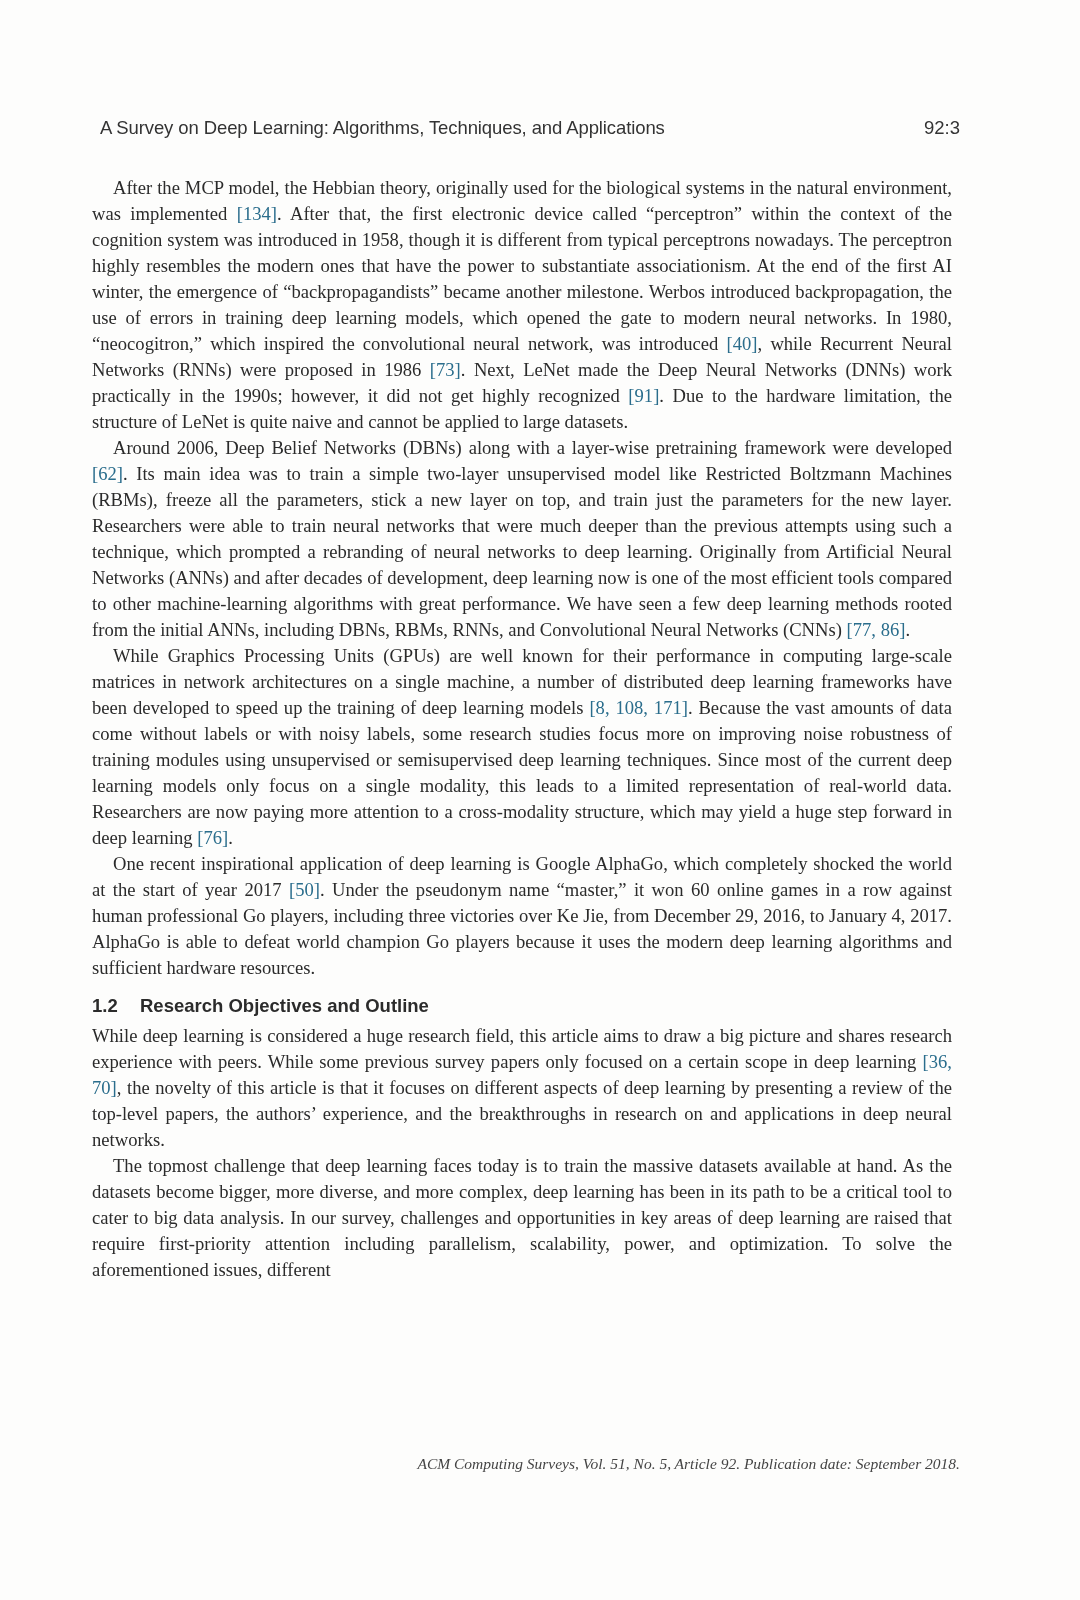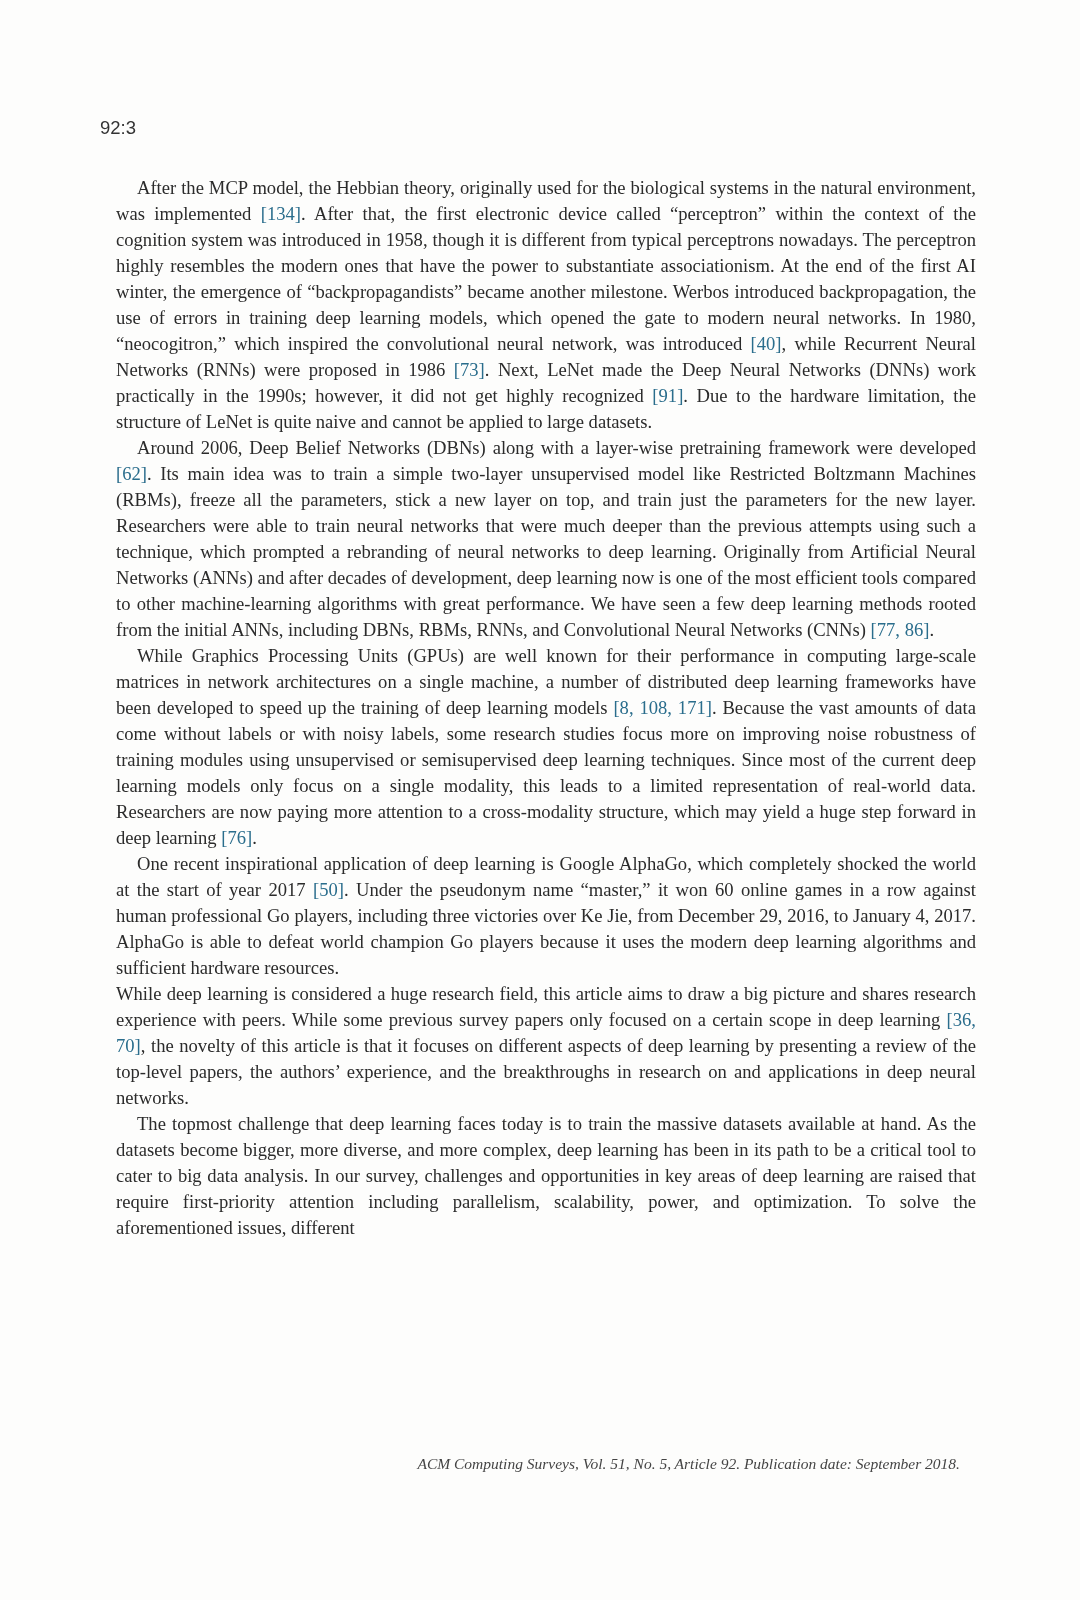--- a/index.html
+++ b/index.html
@@ -13,21 +13,21 @@
   }
   .running-head {
     position: absolute; left: 100px; top: 117px; width: 860px;
     display: flex; justify-content: space-between; align-items: baseline;
     font-family: "Liberation Sans", "DejaVu Sans", sans-serif;
     font-size: 18.5px; color: #333;
   }
   .running-head .title { letter-spacing: -0.1px; }
   .running-head .pageno { font-family: Liberation Sans, sans-serif; font-size: 18.5px; }
   .body-text {
-    position: absolute; left: 116px; top: 175px; width: 860px;
+    position: absolute; left: 92px; top: 175px; width: 860px;
     font-size: 18.6px; line-height: 26px;
     text-align: justify; hyphens: manual;
   }
   .body-text p { margin: 0; text-indent: 21px; }
   .body-text p.noindent { text-indent: 0; }
   .cite { color: #2a6d8c; }
   .section-heading {
     margin: 12px 0 4px 0;
     font-family: "Liberation Sans", "DejaVu Sans", sans-serif;
     font-weight: bold; font-size: 18.5px; line-height: 26px; color: #2b2b2b;
@@ -35,29 +35,33 @@
   .section-heading .num { display: inline-block; width: 48px; }
   .footer {
     position: absolute; right: 120px; top: 1455px;
     font-size: 15.5px; color: #444; text-align: right; font-style: italic;
   }
 </style>
 </head>
 <body>
 
 <div class="running-head">
+  <span class="title">A Survey on Deep Learning: Algorithms, Techniques, and Applications</span>
   <span class="pageno">92:3</span>
 </div>
 
 <div class="body-text">
   <div id="before">
       <p>After the MCP model, the Hebbian theory, originally used for the biological systems in the natu­ral environment, was implemented <span class="cite">[134]</span>. After that, the first electronic device called “perceptron” within the context of the cognition system was introduced in 1958, though it is different from typical perceptrons nowadays. The perceptron highly resembles the modern ones that have the power to substantiate associationism. At the end of the first AI winter, the emergence of “back­propagandists” became another milestone. Werbos introduced backpropagation, the use of errors in training deep learning models, which opened the gate to modern neural networks. In 1980, “neocogitron,” which inspired the convolutional neural network, was introduced <span class="cite">[40]</span>, while Re­current Neural Networks (RNNs) were proposed in 1986 <span class="cite">[73]</span>. Next, LeNet made the Deep Neural Networks (DNNs) work practically in the 1990s; however, it did not get highly recognized <span class="cite">[91]</span>. Due to the hardware limitation, the structure of LeNet is quite naive and cannot be applied to large datasets.</p>
       <p>Around 2006, Deep Belief Networks (DBNs) along with a layer-wise pretraining framework were developed <span class="cite">[62]</span>. Its main idea was to train a simple two-layer unsupervised model like Restricted Boltzmann Machines (RBMs), freeze all the parameters, stick a new layer on top, and train just the parameters for the new layer. Researchers were able to train neural networks that were much deeper than the previous attempts using such a technique, which prompted a rebranding of neural networks to deep learning. Originally from Artificial Neural Networks (ANNs) and after decades of development, deep learning now is one of the most efficient tools compared to other machine-learning algorithms with great performance. We have seen a few deep learning methods rooted from the initial ANNs, including DBNs, RBMs, RNNs, and Convolutional Neural Networks (CNNs) <span class="cite">[77, 86]</span>.</p>
       <p>While Graphics Processing Units (GPUs) are well known for their performance in computing large-scale matrices in network architectures on a single machine, a number of distributed deep learning frameworks have been developed to speed up the training of deep learning models <span class="cite">[8, 108, 171]</span>. Because the vast amounts of data come without labels or with noisy labels, some re­search studies focus more on improving noise robustness of training modules using unsupervised or semisupervised deep learning techniques. Since most of the current deep learning models only focus on a single modality, this leads to a limited representation of real-world data. Researchers are now paying more attention to a cross-modality structure, which may yield a huge step forward in deep learning <span class="cite">[76]</span>.</p>
       <p>One recent inspirational application of deep learning is Google AlphaGo, which completely shocked the world at the start of year 2017 <span class="cite">[50]</span>. Under the pseudonym name “master,” it won 60 online games in a row against human professional Go players, including three victories over Ke Jie, from December 29, 2016, to January 4, 2017. AlphaGo is able to defeat world champion Go players because it uses the modern deep learning algorithms and sufficient hardware resources.</p>
     </div>
+  <h2 class="section-heading">
+    <span class="num">1.2</span><span>Research Objectives and Outline</span>
+  </h2>
   <div id="after">
       <p class="noindent">While deep learning is considered a huge research field, this article aims to draw a big picture and shares research experience with peers. While some previous survey papers only focused on a certain scope in deep learning <span class="cite">[36, 70]</span>, the novelty of this article is that it focuses on different aspects of deep learning by presenting a review of the top-level papers, the authors’ experience, and the breakthroughs in research on and applications in deep neural networks.</p>
       <p>The topmost challenge that deep learning faces today is to train the massive datasets avail­able at hand. As the datasets become bigger, more diverse, and more complex, deep learning has been in its path to be a critical tool to cater to big data analysis. In our survey, challenges and opportunities in key areas of deep learning are raised that require first-priority attention includ­ing parallelism, scalability, power, and optimization. To solve the aforementioned issues, different</p>
     </div>
 </div>
 
 <div class="footer">ACM Computing Surveys, Vol. 51, No. 5, Article 92. Publication date: September 2018.</div>
 
 </body></html>

